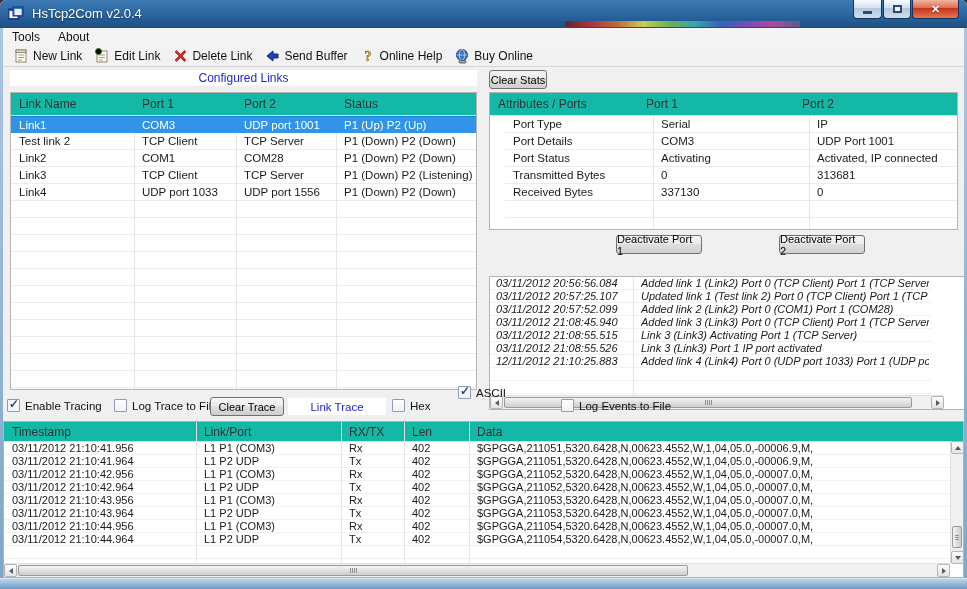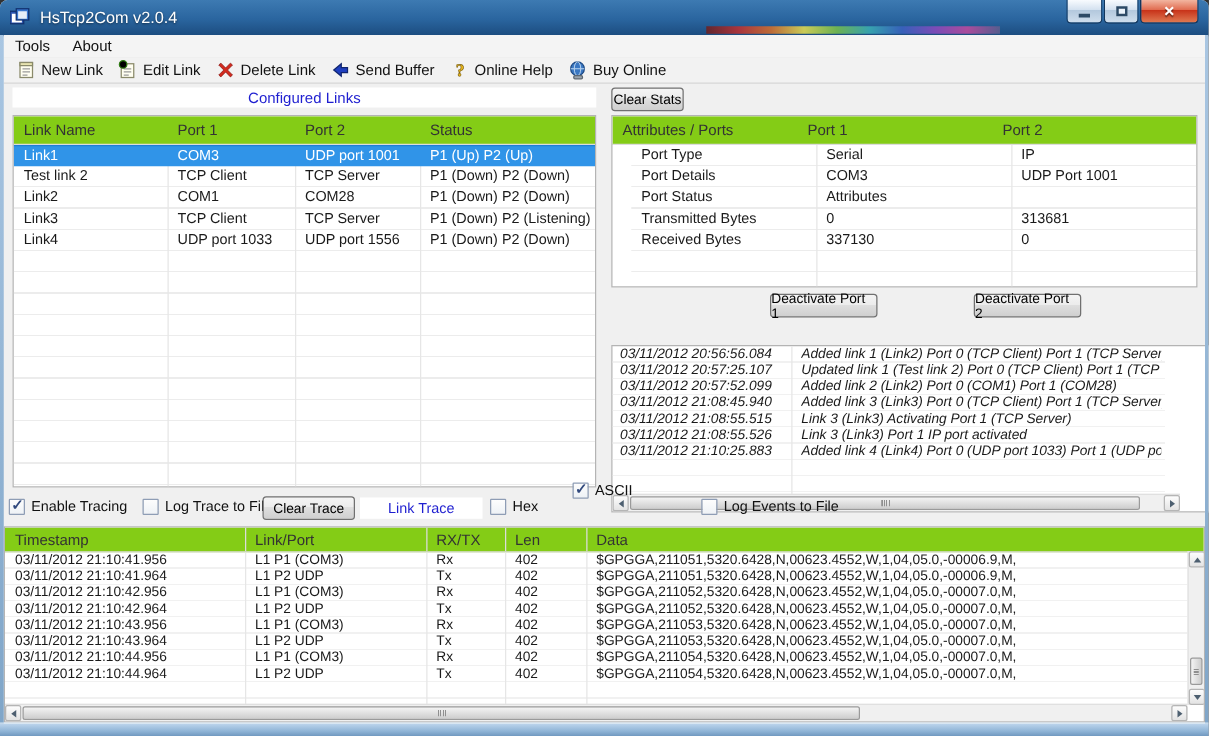--- a/index.html
+++ b/index.html
@@ -30,21 +30,21 @@
     border-bottom:1px solid #d6d6d6;display:flex;align-items:center;font-size:12px;color:#111;padding-left:6px;box-sizing:border-box;}
   .tool-btn{display:flex;align-items:center;gap:4px;padding:1px 8px 1px 4px;border-radius:2px;cursor:default;}
   .tool-btn svg{display:block}
   
   .panel-title{position:absolute;background:#fff;color:#1f1fd0;font-size:12px;
     display:flex;align-items:center;justify-content:center;white-space:nowrap;}
   .win-button{position:absolute;border:1px solid #707070;border-radius:3px;font-size:11px;color:#000;
     background:linear-gradient(#f4f4f4,#ececec 45%,#dfdfdf 46%,#cfcfcf);
     display:flex;align-items:center;justify-content:center;box-sizing:border-box;cursor:default;}
   .data-table{position:absolute;background:#fff;border:1px solid #b4b4b4;box-sizing:border-box;overflow:hidden;}
-  .tbl-header{position:relative;height:22px;border-bottom:1px solid #dcdcdc;background:#84cc16;}
+  .tbl-header{position:relative;height:22px;border-bottom:1px solid #dcdcdc;background:#14b8a6;}
   .tbl-header span{position:absolute;top:4px;font-size:12px;color:#333;white-space:nowrap;}
   .tbl-body{position:relative;}
   .gridlines-17{background:repeating-linear-gradient(to bottom,transparent 0 16px,#ececec 16px 17px);}
   .gridlines-13{background:repeating-linear-gradient(to bottom,transparent 0 12px,#f1f1f1 12px 13px);}
   .vline{position:absolute;top:0;bottom:0;width:1px;background:#e6e6e6;}
   .t-row{position:relative;height:17px;line-height:17px;font-size:11.5px;color:#1a1a1a;white-space:nowrap;}
   .t-row span{position:absolute;overflow:hidden;}
   .t-row.selected{background:#3094e8;color:#fff;border-top:1px solid #1f7fd4;box-sizing:border-box;}
   .s-row{position:relative;height:13px;line-height:13px;font-size:11px;color:#1a1a1a;white-space:nowrap;}
   .s-row span{position:absolute;overflow:hidden;}
@@ -226,21 +226,22 @@
             <span style="left:156px;width:146px">Serial</span>
             <span style="left:312px;width:150px">IP</span>
           </div>
           <div class="t-row">
             <span style="left:8px;width:138px">Port Details</span>
             <span style="left:156px;width:146px">COM3</span>
             <span style="left:312px;width:150px">UDP Port 1001</span>
           </div>
           <div class="t-row">
             <span style="left:8px;width:138px">Port Status</span>
-            <span style="left:156px;width:146px">Attributes</span>
+            <span style="left:156px;width:146px">Activating</span>
+            <span style="left:312px;width:150px">Activated, IP connected</span>
           </div>
           <div class="t-row">
             <span style="left:8px;width:138px">Transmitted Bytes</span>
             <span style="left:156px;width:146px">0</span>
             <span style="left:312px;width:150px">313681</span>
           </div>
           <div class="t-row">
             <span style="left:8px;width:138px">Received Bytes</span>
             <span style="left:156px;width:146px">337130</span>
             <span style="left:312px;width:150px">0</span>
@@ -275,21 +276,21 @@
           </div>
           <div class="s-row">
             <span style="left:6px;width:134px">03/11/2012 21:08:55.515</span>
             <span style="left:151px;width:288px">Link 3 (Link3) Activating Port 1 (TCP Server)</span>
           </div>
           <div class="s-row">
             <span style="left:6px;width:134px">03/11/2012 21:08:55.526</span>
             <span style="left:151px;width:288px">Link 3 (Link3) Port 1 IP port activated</span>
           </div>
           <div class="s-row">
-            <span style="left:6px;width:134px">03/11/2012 21:10:25.883</span>
+            <span style="left:6px;width:134px">12/11/2012 21:10:25.883</span>
             <span style="left:151px;width:288px">Added link 4 (Link4) Port 0 (UDP port 1033) Port 1 (UDP port 1556)</span>
           </div>
         </div>
     </div>
     <div class="sb-v" style="right:0;top:0;height:119px;">
       <div class="sb-btn" style="left:0;top:0;width:13px;height:13px;">
           <div class="arr up"></div>
         </div>
       <div class="sb-thumb-v" style="top:78px;height:22px;">
           <div class="grip-v"></div>

